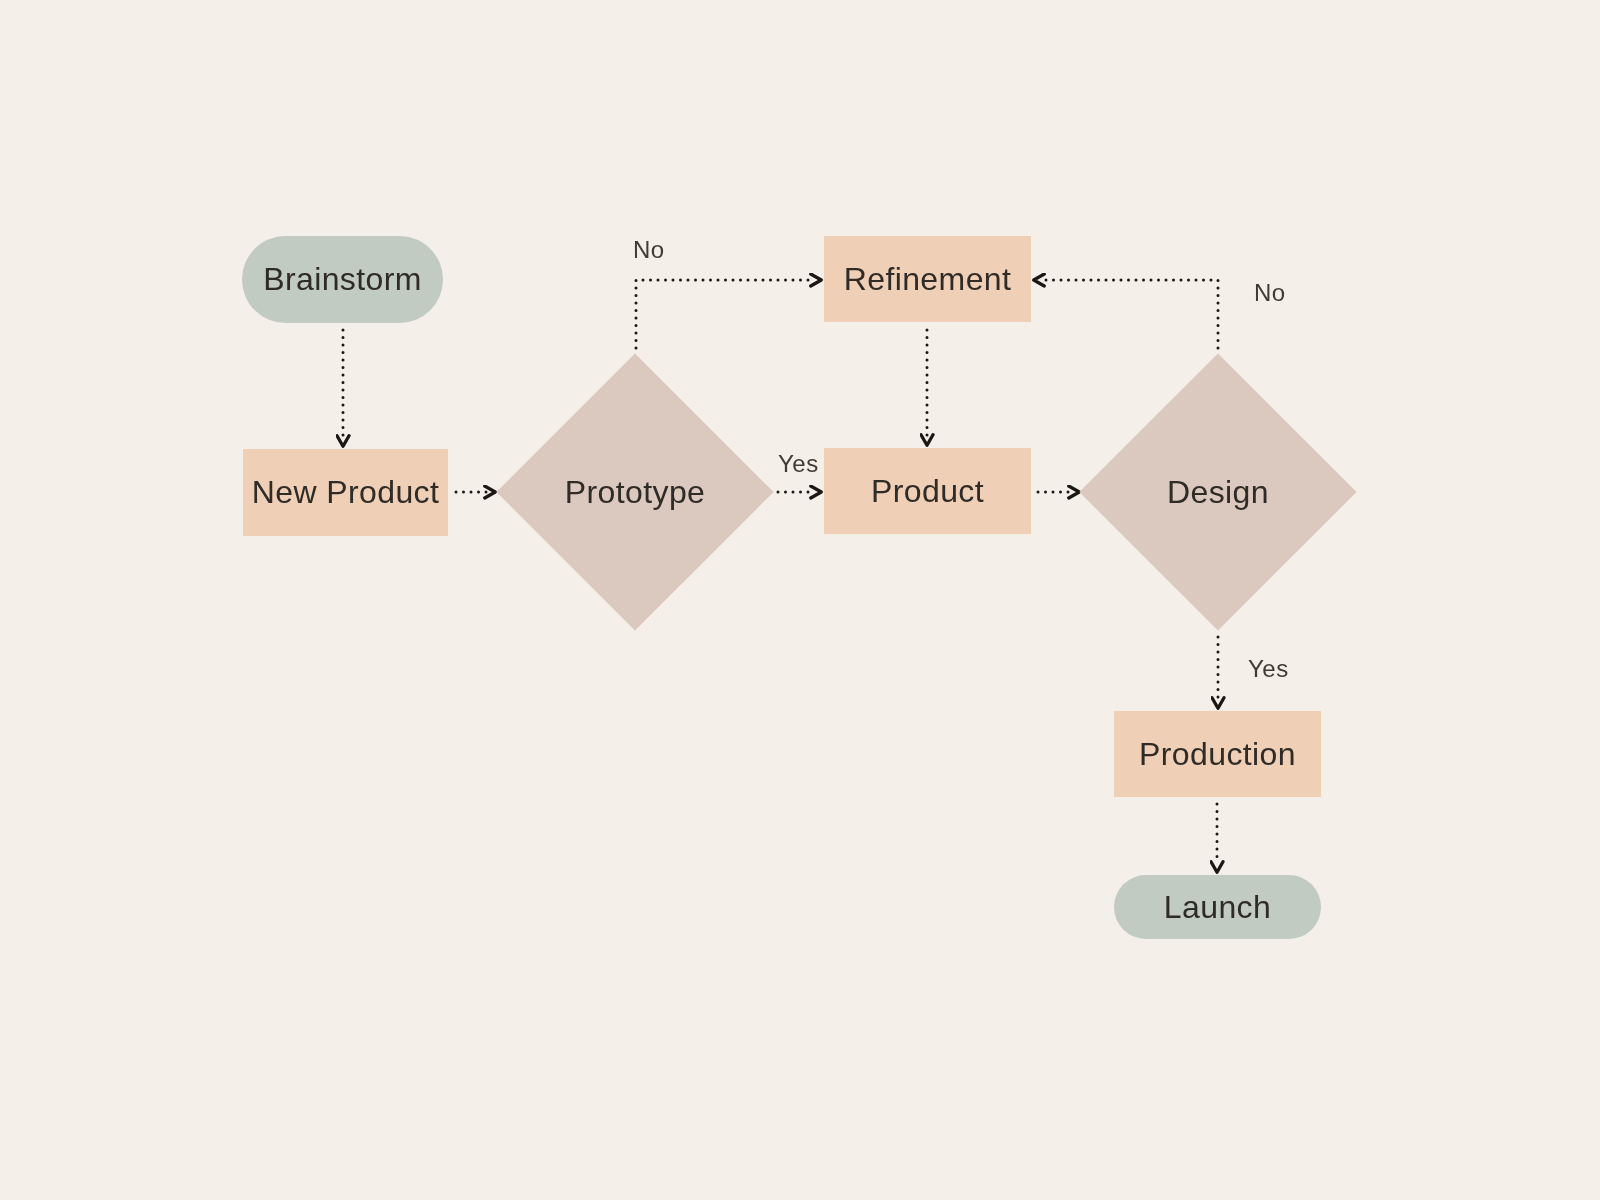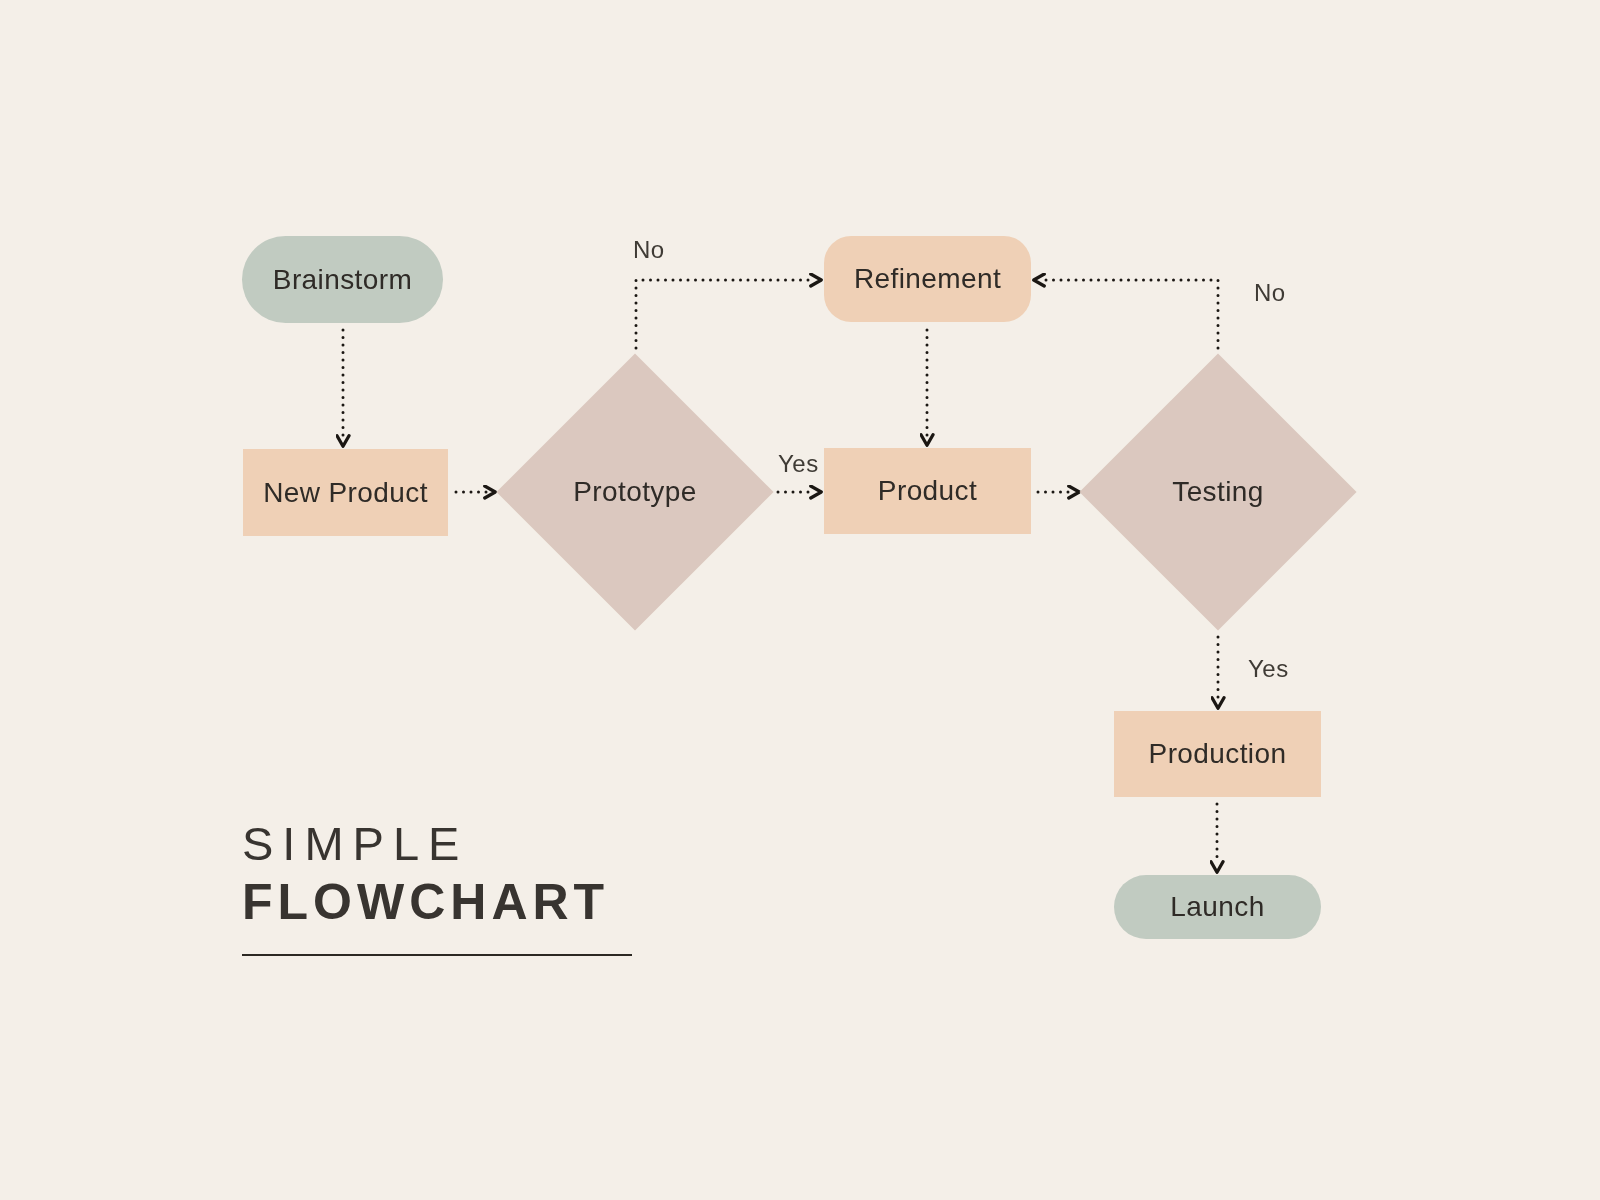--- a/index.html
+++ b/index.html
@@ -47,41 +47,41 @@
   }
 
   .node {
     position: absolute;
     display: flex;
     align-items: center;
     justify-content: center;
   }
   .node-label {
     position: relative;
-    font-size: 28px;
+    font-size: 32px;
     letter-spacing: 0.4px;
     color: var(--c-node-text);
     white-space: nowrap;
     z-index: 2;
   }
   .pill { background: var(--c-pill); border-radius: 44px; }
   .rect { background: var(--c-rectangle); }
   .decision { background: transparent; }
   .decision .shape {
     position: absolute;
     inset: 40px;
     background: var(--c-diamond);
     transform: rotate(45deg);
     z-index: 1;
   }
 
   #node-brainstorm  { left: 242px;  top: 236px; width: 201px; height: 87px; }
   #node-new-product { left: 243px;  top: 449px; width: 205px; height: 87px; }
   #node-prototype   { left: 497px;  top: 354px; width: 276px; height: 276px; }
-  #node-refinement  { left: 824px;  top: 236px; width: 207px; height: 86px; border-radius: 27px; }
+  #node-refinement  { left: 824px;  top: 236px; width: 207px; height: 86px; }
   #node-design      { left: 824px;  top: 448px; width: 207px; height: 86px; }
   #node-testing     { left: 1080px; top: 354px; width: 276px; height: 276px; }
   #node-production  { left: 1114px; top: 711px; width: 207px; height: 86px; }
   #node-launch      { left: 1114px; top: 875px; width: 207px; height: 64px; }
 
   .edge-label {
     position: absolute;
     font-size: 24px;
     letter-spacing: 0.5px;
     color: var(--c-label-text);
@@ -152,35 +152,30 @@
   <div class="node rect" id="node-refinement">
     <span class="node-label">Refinement</span>
   </div>
 
   <div class="node rect" id="node-design">
     <span class="node-label">Product</span>
   </div>
 
   <div class="node decision" id="node-testing">
     <div class="shape"></div>
-    <span class="node-label">Testing</span>
+    <span class="node-label">Design</span>
   </div>
 
   <div class="node rect" id="node-production">
     <span class="node-label">Production</span>
   </div>
 
   <div class="node pill" id="node-launch">
     <span class="node-label">Launch</span>
   </div>
 
   <div class="edge-label" id="label-prototype-no">No</div>
   <div class="edge-label" id="label-prototype-yes">Yes</div>
   <div class="edge-label" id="label-testing-no">No</div>
   <div class="edge-label" id="label-testing-yes">Yes</div>
 
-  <div class="title-block">
-    <div class="title-light">SIMPLE</div>
-    <div class="title-bold">FLOWCHART</div>
-    <div class="title-underline"></div>
-  </div>
 
 </div>
 
 </body></html>

